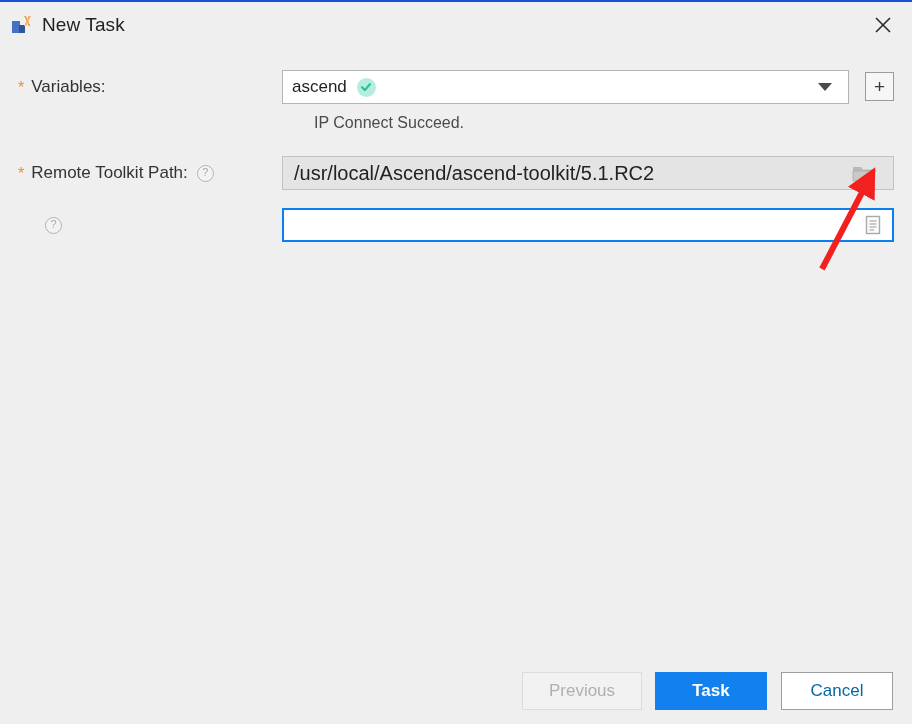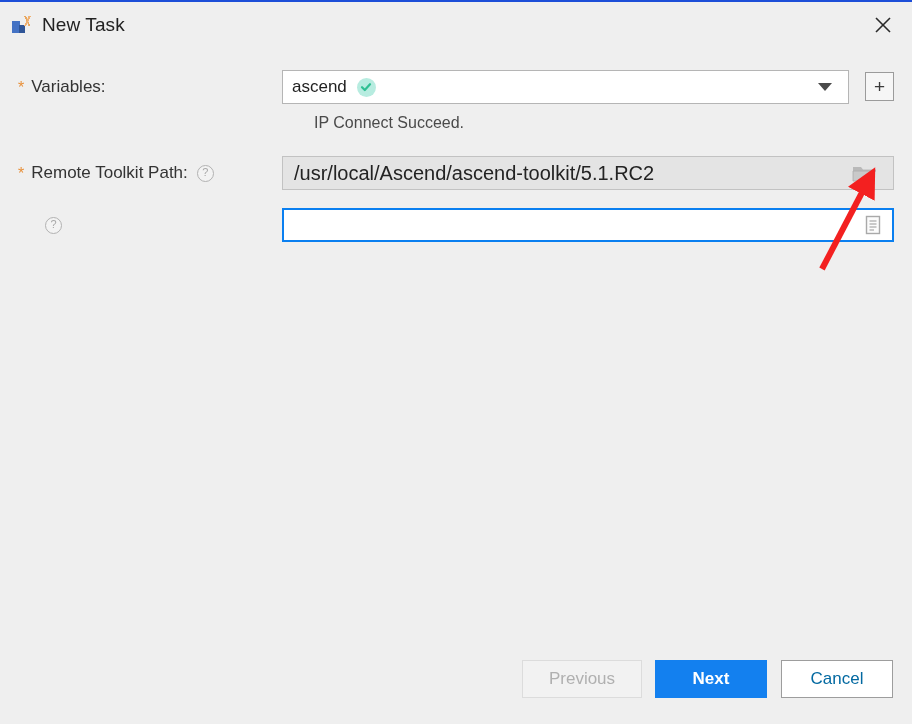--- a/index.html
+++ b/index.html
@@ -280,21 +280,21 @@
     width: 112px;
     height: 120px;
     pointer-events: none;
   }
 
   
   .footer {
     position: absolute;
     left: 0;
     right: 0;
-    bottom: 12px;
+    bottom: 0;
     height: 62px;
   }
   .btn {
     position: absolute;
     top: 10px;
     height: 38px;
     font-family: "Liberation Sans", sans-serif;
     font-size: 17px;
     box-sizing: border-box;
     display: flex;
@@ -413,17 +413,17 @@
     <defs>
       <marker id="redhead" markerWidth="5" markerHeight="5" refX="2.4" refY="2.5" orient="auto">
         <path d="M0,0 L5,2.5 L0,5 z" fill="#f32020"></path>
       </marker>
     </defs>
     <line x1="22" y1="112" x2="68" y2="24" stroke="#f32020" stroke-width="6" marker-end="url(#redhead)"></line>
   </svg>
 
   <div class="footer">
     <div class="btn btn-previous">Previous</div>
-    <div class="btn btn-next">Next</div>
+    <div class="btn btn-next">Task</div>
     <div class="btn btn-cancel">Cancel</div>
   </div>
 
 </div>
 
 </body></html>

